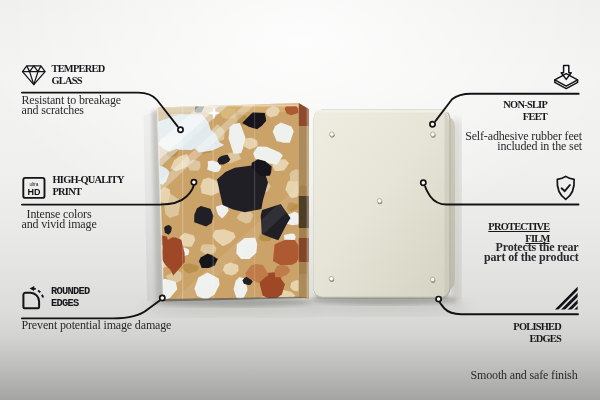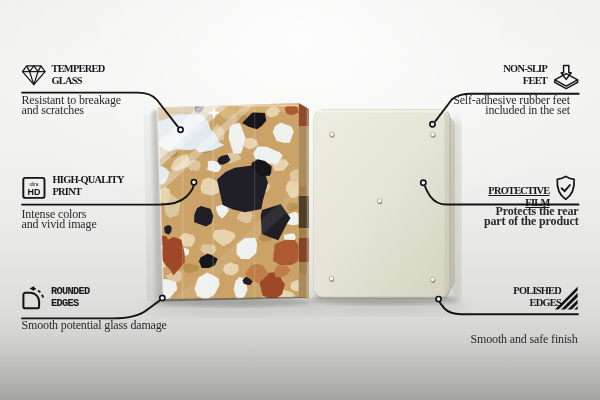--- a/index.html
+++ b/index.html
@@ -4,21 +4,21 @@
 html,body{margin:0;padding:0;}
 body{width:600px;height:400px;overflow:hidden;position:relative;
  font-family:"Liberation Serif",serif;
  background:
   radial-gradient(ellipse 430px 260px at 50% 10%, rgba(255,255,255,.85), rgba(255,255,255,0) 75%),
   linear-gradient(180deg,#efefee 0%,#f3f3f2 20%,#efefee 45%,#e7e7e5 62%,#dcdcda 78%,#d3d3d1 84%,#bdbdbb 92%,#a4a4a2 100%);
 }
 .abs{position:absolute;}
 .title{font-weight:bold;color:#17161a;font-size:10.4px;line-height:12px;letter-spacing:-0.75px;}
 .body{color:#2a2a2e;font-size:12px;line-height:10px;letter-spacing:-0.15px;}
-.r{text-align:right;}
+.r{text-align:right;margin-top:36px;}
 </style></head>
 <body>
 <svg class="abs" style="left:0;top:0" width="600" height="400" viewBox="0 0 600 400">
 <defs>
  <clipPath id="glass">
         <polygon points="157.4,107.6 298.5,103.0 298.5,297.4 163.6,299.8"></polygon>
       </clipPath>
  <clipPath id="side">
         <polygon points="298.5,103.0 308.6,109.0 308.6,298.6 298.5,297.4"></polygon>
       </clipPath>
@@ -225,25 +225,25 @@
  <line x1="557.6" y1="315" x2="589.6" y2="283"></line>
  <line x1="564.2" y1="315" x2="596.2" y2="283"></line>
  <line x1="570.8" y1="315" x2="602.8" y2="283"></line>
 </g>
 </svg>
 
 <div class="abs title" style="left:51.5px;top:62.5px;">TEMPERED<br>GLASS</div>
 <div class="abs body" style="left:21.5px;top:95.3px;">Resistant to breakage<br>and scratches</div>
 
 <div class="abs title" style="left:52.5px;top:174px;">HIGH-QUALITY<br>PRINT</div>
-<div class="abs body" style="left:21.5px;top:208.5px;">Intense colors<br>and vivid image</div>
+<div class="abs body" style="left:21.5px;top:208.5px;text-align:center;">Intense colors<br>and vivid image</div>
 
 <div class="abs title" style="left:51px;top:284.6px;font-family:Liberation Mono, monospace;">ROUNDED<br>EDGES</div>
-<div class="abs body" style="left:21.5px;top:320.2px;">Smooth potential glass damage</div>
+<div class="abs body" style="left:21.5px;top:320.2px;">Prevent potential image damage</div>
 
 <div class="abs title r" style="right:53px;top:62.6px;">NON-SLIP<br>FEET</div>
-<div class="abs body r" style="right:30px;top:94.6px;">Self-adhesive rubber feet<br>included in the set</div>
+<div class="abs body r" style="right:18px;top:94.6px;">Self-adhesive rubber feet<br>included in the set</div>
 
 <div class="abs title r" style="right:50.5px;top:185px;text-decoration:underline;">PROTECTIVE<br>FILM</div>
 <div class="abs body r" style="right:21.5px;top:205.9px;font-weight:bold;">Protects the rear<br>part of the product</div>
 
 <div class="abs title r" style="right:39px;top:284.6px;">POLISHED<br>EDGES</div>
 <div class="abs body r" style="right:22.5px;top:334px;">Smooth and safe finish</div>
 
 </body></html>

